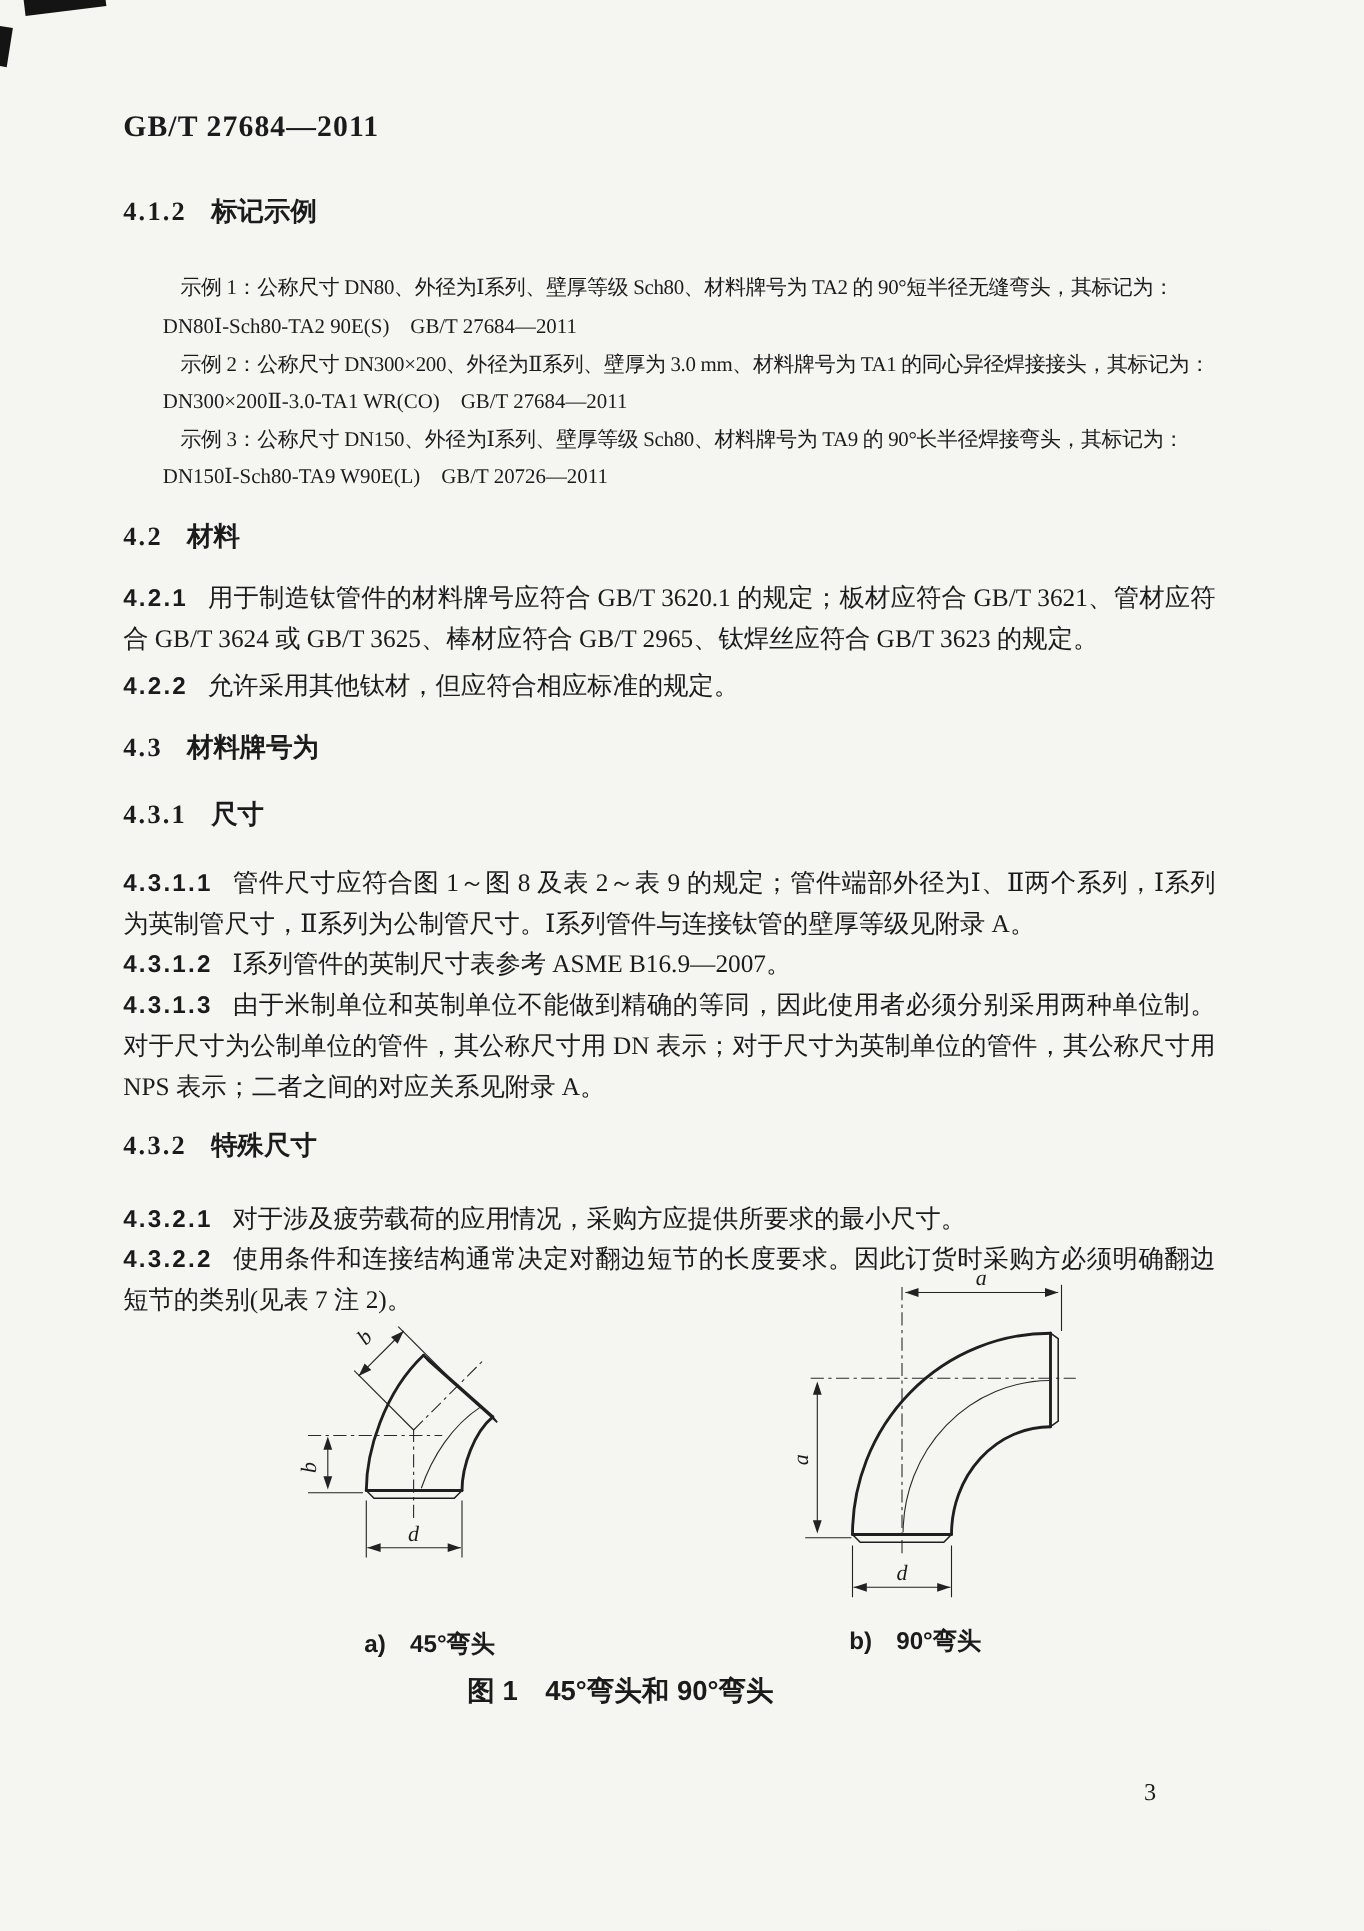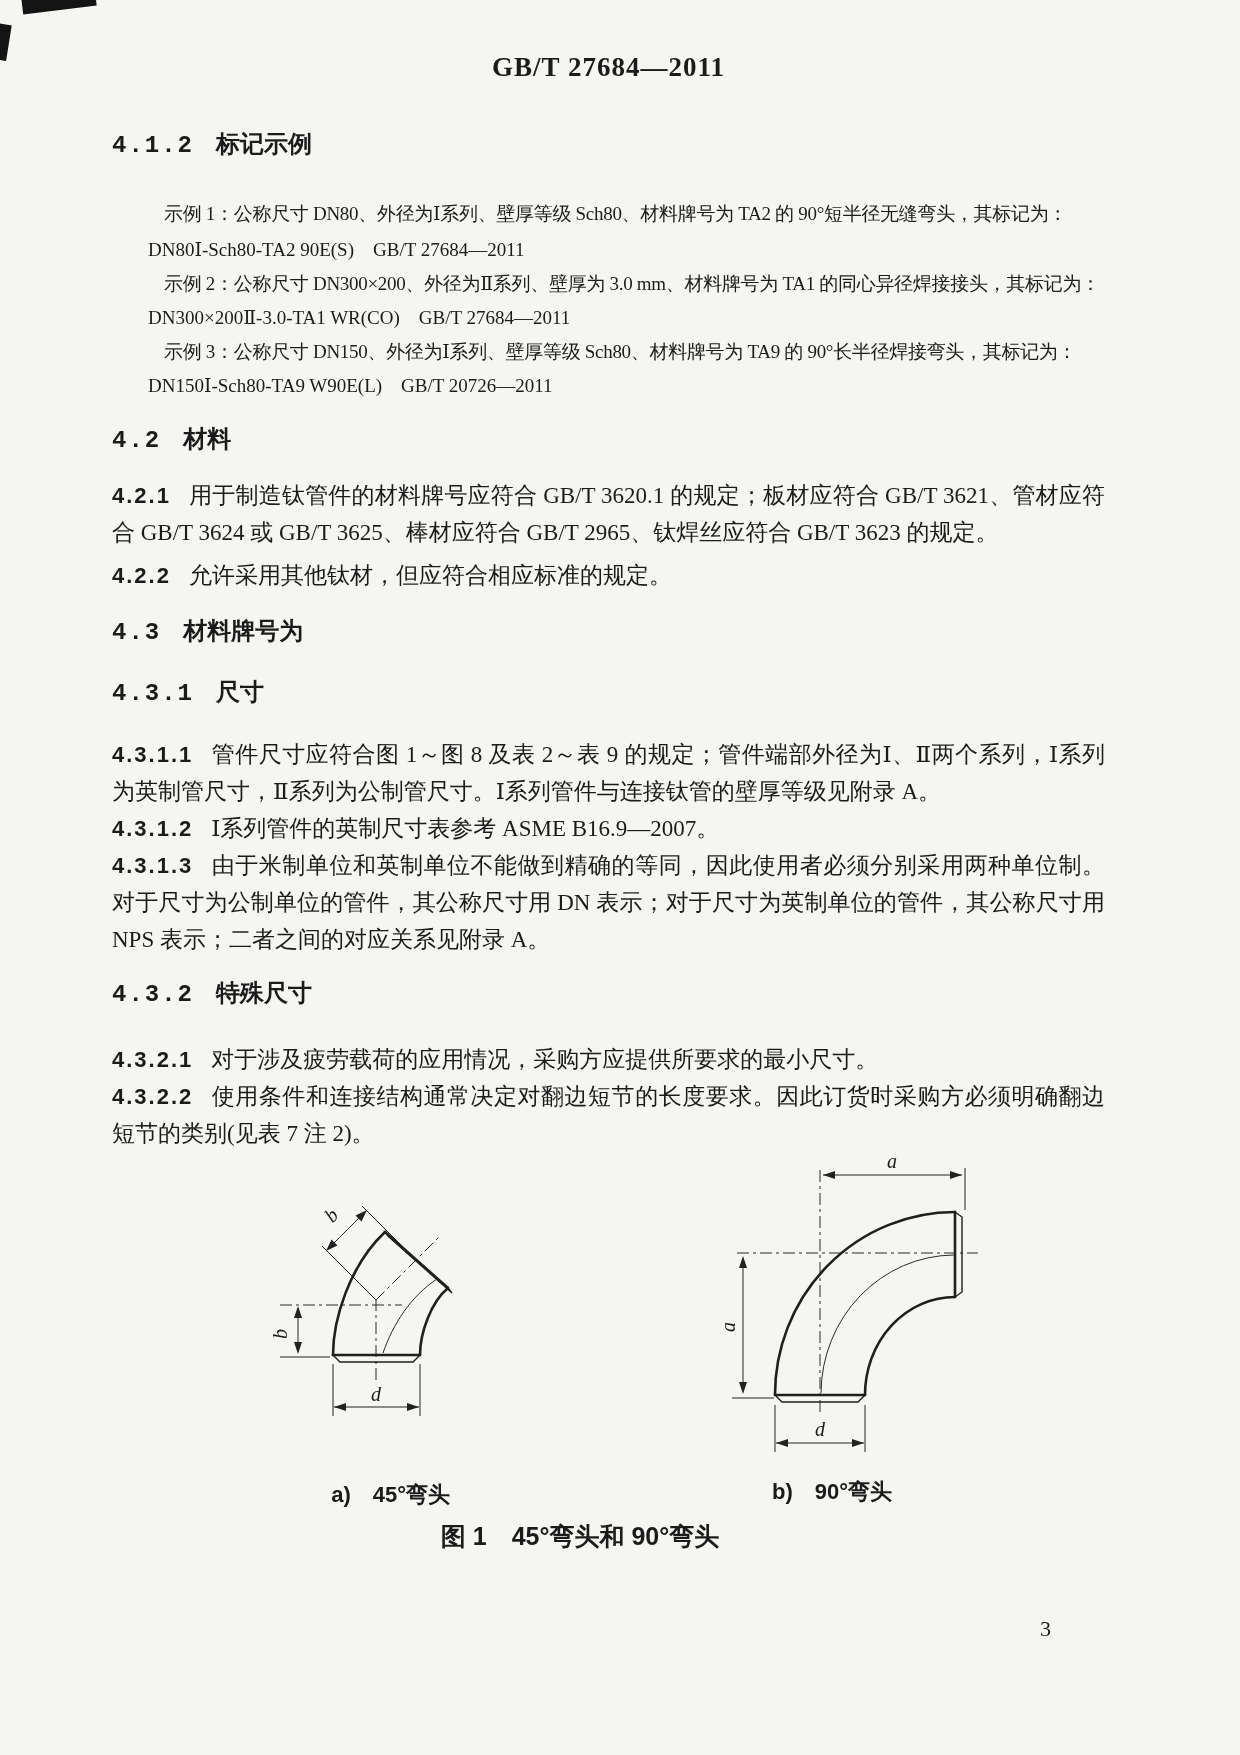--- a/index.html
+++ b/index.html
@@ -7,28 +7,28 @@
     position:relative;
     width:1240px;height:1755px;
     margin:0 auto;
     background:#f5f5f2;
     color:#1b1b1b;
     font-family:"Liberation Serif","DejaVu Serif",serif;
     overflow:hidden;
   }
   .content{padding:0 135px 0 112px;}
   .doc-header{
-    padding-top:52px;
-    text-align:center;
+    padding-top:100px;
+    text-align:left;
     font-weight:700;
     font-size:27px;
     letter-spacing:1px;
   }
   .heading{
-    font-family:Liberation Mono, monospace;
+    font-family:Liberation Serif, serif;
     font-weight:700;
     font-size:24px;
     line-height:29px;
   }
   .heading .h-num{margin-right:22px;letter-spacing:2px;}
   .para{
     font-size:23px;
     line-height:37px;
     text-align:justify;
   }
@@ -56,21 +56,21 @@
   .fig-svg{position:absolute;}
   .fig-sublabel{
     position:absolute;
     font-weight:700;
     font-size:22px;
     text-align:right;
     font-family:"Liberation Sans","DejaVu Sans",sans-serif;
   }
   .fig-caption{
     position:absolute;
-    left:16px;top:1520px;width:1128px;
+    left:0;top:1520px;width:1128px;
     text-align:center;
     font-weight:700;
     font-size:25px;
     font-family:"Liberation Sans","DejaVu Sans",sans-serif;
   }
   .page-number{
     position:absolute;
     left:1040px;top:1616px;
     font-size:22px;
   }

